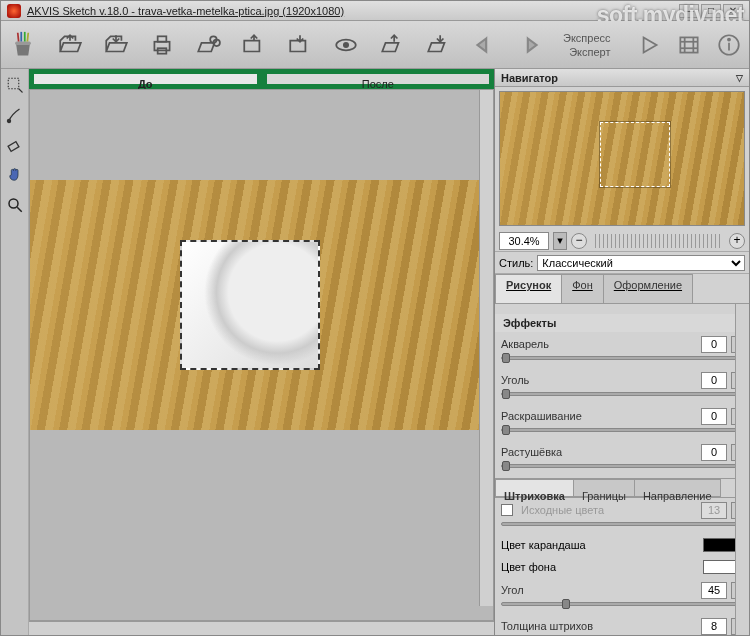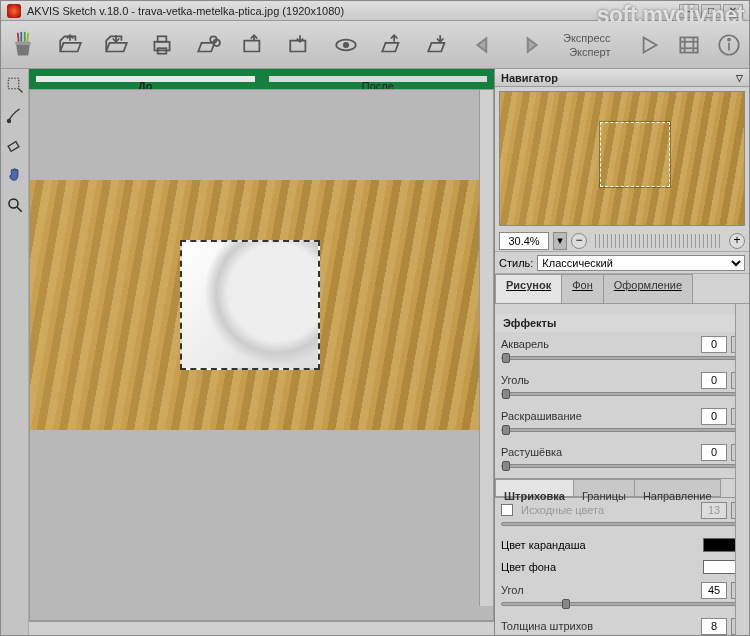--- a/index.html
+++ b/index.html
@@ -1,36 +1,36 @@
 <!DOCTYPE html>
 <html><head>
 <meta charset="utf-8">
 <style>
   * { box-sizing: border-box; margin: 0; padding: 0; font-family: Tahoma, Arial, sans-serif; font-size: 11px; }
   body { background: #b8b8b8; width: 750px; height: 636px; overflow: hidden; }
   .window { width: 750px; height: 636px; background: #c4c4c4; display: flex; flex-direction: column; border: 1px solid #888; }
   .titlebar { height: 20px; background: linear-gradient(#e0e0e0,#cacaca); display: flex; align-items: center; padding: 0 6px; border-bottom: 1px solid #999; }
   .titlebar .logo { width: 14px; height: 14px; background: radial-gradient(circle,#f63,#900); border-radius: 3px; margin-right: 6px; }
-  .titlebar .title { flex: 1; color: #222; }
+  .titlebar .title { flex: 1; color: #222; text-decoration: underline; }
   .titlebar .wm { display: flex; gap: 2px; }
   .titlebar .wm div { width: 20px; height: 14px; background: #d0d0d0; border: 1px solid #999; display:flex; align-items:center; justify-content:center; font-size:10px; color:#333;}
   .watermark { position:absolute; right:6px; top:2px; font-size:23px; font-weight:bold; color:rgba(255,255,255,0.75); text-shadow:0 0 3px #666; letter-spacing:-0.5px; pointer-events:none; }
   .toolbar { height: 48px; background: linear-gradient(#d8d8d8,#c0c0c0); display: flex; align-items: center; padding: 0 8px; gap: 20px; border-bottom: 1px solid #999; position:relative; }
   .tb-icon { width: 28px; height: 28px; display:flex; align-items:center; justify-content:center; }
   .tb-icon svg { width: 26px; height: 26px; }
   .tb-icon.cup svg { width:30px; height:30px; }
   .mode-labels { margin-left: auto; text-align: right; color: #555; padding-right: 4px; line-height: 14px; }
   .mode-labels div { font-size: 11px; }
   .play-group { display:flex; gap:12px; }
   .body { flex: 1; display: flex; min-height: 0; }
   .left-tools { width: 28px; background: #c4c4c4; padding-top: 6px; display:flex; flex-direction:column; align-items:center; gap:10px; border-right:1px solid #aaa;}
   .left-tools div { width:20px; height:20px; display:flex; align-items:center; justify-content:center; }
   .canvas-area { flex: 1; display:flex; flex-direction:column; background:#b4b4b4; min-width:0; }
   .canvas-tabs { height: 20px; display:flex; background:#d0d0d0; }
-  .canvas-tabs div { flex:1; text-align:center; line-height:20px; border:7px solid #15803d; background:#d8d8d8; color:#222;}
+  .canvas-tabs div { flex:1; text-align:center; line-height:20px; border:5px solid #15803d; background:#d8d8d8; color:#222;}
   .canvas-tabs div.active { background:#e8e8e8; font-weight:bold; }
   .canvas-wrap { flex:1; background:#b8b8b8; position:relative; overflow:hidden; border:1px solid #999; }
   .canvas-img { position:absolute; left:0; right:14px; top:90px; height:250px; background:
     linear-gradient(90deg, rgba(200,160,80,0.6), rgba(190,150,70,0.5)),
     repeating-linear-gradient(100deg, #c9a050 0 6px, #a07830 6px 14px, #d8b870 14px 22px);
   }
   .preview-box { position:absolute; left:150px; top:60px; width:140px; height:130px; border:2px dashed #333; background:
     radial-gradient(circle at 70% 40%, #eee 0 40%, #ccc 50%, transparent 60%),
     linear-gradient(135deg,#fff,#ddd); }
   .vscroll { position:absolute; right:0; top:0; bottom:14px; width:14px; background:#d0d0d0; border-left:1px solid #999;}

